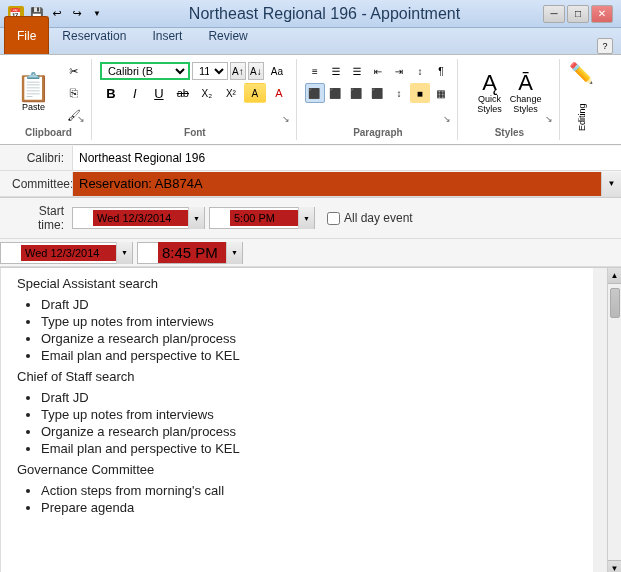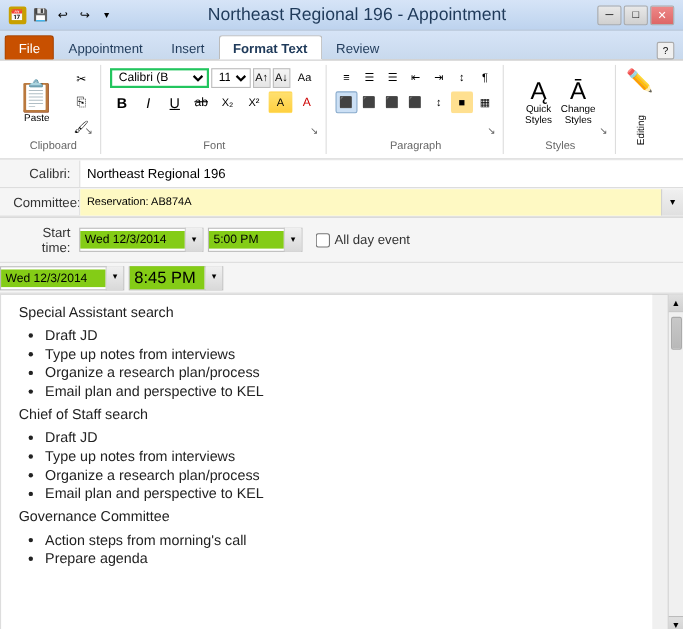--- a/index.html
+++ b/index.html
@@ -25,60 +25,60 @@
     
     .ribbon { background: linear-gradient(to bottom, #f8f8f8, #ebebeb); border-bottom: 1px solid #bbb; }
     .ribbon-tabs { display: flex; align-items: flex-end; padding: 0 4px; background: linear-gradient(to bottom, #d6e4f7, #c8d9ed); height: 26px; }
     .ribbon-tab {
       padding: 4px 12px;
       font-size: 12px;
       cursor: pointer;
       border: 1px solid transparent;
       border-bottom: none;
       border-radius: 3px 3px 0 0;
-      height: 22px;
+      height: 38px;
       display: flex;
       align-items: center;
     }
     .ribbon-tab.file { background: #c85000; color: white; border-color: #a04000; }
     .ribbon-tab.active { background: white; border-color: #bbb; color: #1f3a5a; font-weight: 600; }
     .ribbon-tab:not(.active):not(.file) { color: #1f3a5a; }
 
     .ribbon-content { background: white; padding: 4px 6px; display: flex; align-items: stretch; gap: 2px; height: 90px; border-top: 1px solid #bbb; }
     .ribbon-group { display: flex; flex-direction: column; align-items: center; padding: 2px 6px; border-right: 1px solid #ddd; position: relative; min-width: 50px; }
     .ribbon-group:last-child { border-right: none; }
     .ribbon-group-content { display: flex; align-items: center; gap: 2px; flex: 1; }
-    .ribbon-group-label { font-size: 10px; color: #666; margin-top: auto; padding-top: 2px; white-space: nowrap; }
+    .ribbon-group-label { font-size: 10px; color: #666; margin-top: auto; padding-top: 2px; white-space: nowrap; font-weight: bold; }
     .r-btn-sm { width: 22px; height: 20px; display: flex; align-items: center; justify-content: center; cursor: pointer; border-radius: 2px; font-size: 11px; border: 1px solid transparent; }
     .paste-btn { display: flex; flex-direction: column; align-items: center; padding: 4px; cursor: pointer; border-radius: 2px; margin-right: 4px; }
     .paste-icon { font-size: 28px; line-height: 1; }
     .paste-label { font-size: 9px; }
     .clipboard-small { display: flex; flex-direction: column; gap: 2px; justify-content: center; }
     .font-row { display: flex; align-items: center; gap: 2px; }
     .font-select { height: 18px; font-size: 11px; border: 2px solid #22c55e; background: white; padding: 0 2px; width: 90px; cursor: pointer; }
     .font-size-select { height: 18px; font-size: 11px; border: 1px solid #bbb; background: white; padding: 0 2px; width: 36px; cursor: pointer; }
     .font-size-btn { width: 16px; height: 18px; border: 1px solid #bbb; background: linear-gradient(to bottom, #f5f5f5, #e5e5e5); display: flex; align-items: center; justify-content: center; font-size: 10px; cursor: pointer; }
 
     
     .para-row { display: flex; gap: 1px; }
 
     
     .form-area { background: #f5f5f5; padding: 0; border-bottom: 1px solid #ccc; }
     .form-row { display: flex; align-items: center; border-bottom: 1px solid #ddd; min-height: 26px; }
     .form-label { width: 72px; min-width: 72px; padding: 4px 8px 4px 12px; font-size: 12px; color: #333; text-align: right; }
     .form-input { flex: 1; height: 24px; padding: 2px 6px; border: none; border-left: 1px solid #ddd; background: white; font-size: 12px; outline: none; }
     .form-input-dropdown { display: flex; align-items: center; flex: 1; border-left: 1px solid #ddd; background: white; }
-    .form-input-dropdown input { flex: 1; height: 24px; padding: 2px 6px; border: none; background: #fef9c3; font-size: 10px; outline: none; }
+    .form-input-dropdown input { flex: 1; height: 24px; padding: 2px 6px; border: none; background: #c2410c; font-size: 13px; outline: none; }
     .dropdown-arrow { width: 20px; height: 24px; background: linear-gradient(to bottom, #f0f0f0, #e0e0e0); border-left: 1px solid #ccc; display: flex; align-items: center; justify-content: center; font-size: 8px; cursor: pointer; }
 
     
     .datetime-row { display: flex; align-items: center; border-bottom: 1px solid #ddd; min-height: 28px; padding: 2px 0; }
     .dt-label { width: 72px; min-width: 72px; padding: 4px 8px 4px 12px; font-size: 12px; color: #333; text-align: right; }
     .dt-field { display: flex; align-items: center; background: white; border: 1px solid #bbb; height: 22px; margin-right: 4px; }
-    .dt-field input { width: 90px; padding: 2px 4px; border: none; font-size: 11px; outline: none; background: #84cc16; }
+    .dt-field input { width: 90px; padding: 2px 4px; border: none; font-size: 11px; outline: none; background: #b91c1c; margin-left: 20px; }
     .dt-field-arrow { width: 16px; height: 22px; background: linear-gradient(to bottom, #f0f0f0, #d8d8d8); border-left: 1px solid #ccc; display: flex; align-items: center; justify-content: center; font-size: 7px; cursor: pointer; }
     .allday-check { display: flex; align-items: center; gap: 4px; font-size: 12px; color: #333; margin-left: 8px; }
     .allday-check input { cursor: pointer; }
 
     
     .content-area { background: white; flex: 1; padding: 8px 16px; overflow-y: auto; position: relative; height: 308px; border-left: 1px solid #ddd; margin-right: 14px; }
     .content-wrapper { display: flex; height: 308px; }
     .scrollbar { width: 14px; background: #f5f5f5; border-left: 1px solid #ccc; display: flex; flex-direction: column; align-items: center; }
     .scroll-top { width: 14px; height: 16px; background: linear-gradient(to bottom, #e0e0e0, #d0d0d0); border-bottom: 1px solid #bbb; display: flex; align-items: center; justify-content: center; font-size: 8px; cursor: pointer; }
     .scroll-bottom { width: 14px; height: 16px; background: linear-gradient(to bottom, #e0e0e0, #d0d0d0); border-top: 1px solid #bbb; display: flex; align-items: center; justify-content: center; font-size: 8px; cursor: pointer; margin-top: auto; }
@@ -117,23 +117,22 @@
   <div class="title-bar-controls">
     <div class="tb-btn">─</div>
     <div class="tb-btn">□</div>
     <div class="tb-btn" style="background:linear-gradient(to bottom,#e88,#d66);color:white;">✕</div>
   </div>
 </div>
 
 <div class="ribbon">
   <div class="ribbon-tabs">
     <div class="ribbon-tab file">File</div>
-    <div class="ribbon-tab">Appointment</div>
+    <div class="ribbon-tab">Reservation</div>
     <div class="ribbon-tab">Insert</div>
-    <div class="ribbon-tab active">Format Text</div>
     <div class="ribbon-tab">Review</div>
     <div style="margin-left:auto;display:flex;align-items:center;gap:4px;padding-right:4px;">
       <div style="width:16px;height:16px;background:#f0f0f0;border:1px solid #aaa;border-radius:2px;display:flex;align-items:center;justify-content:center;font-size:9px;cursor:pointer;">?</div>
     </div>
   </div>
 
   <div class="ribbon-content">
 
     <div class="ribbon-group" style="min-width:70px;">
       <div class="ribbon-group-content" style="flex-direction:row;align-items:center;gap:4px;">

